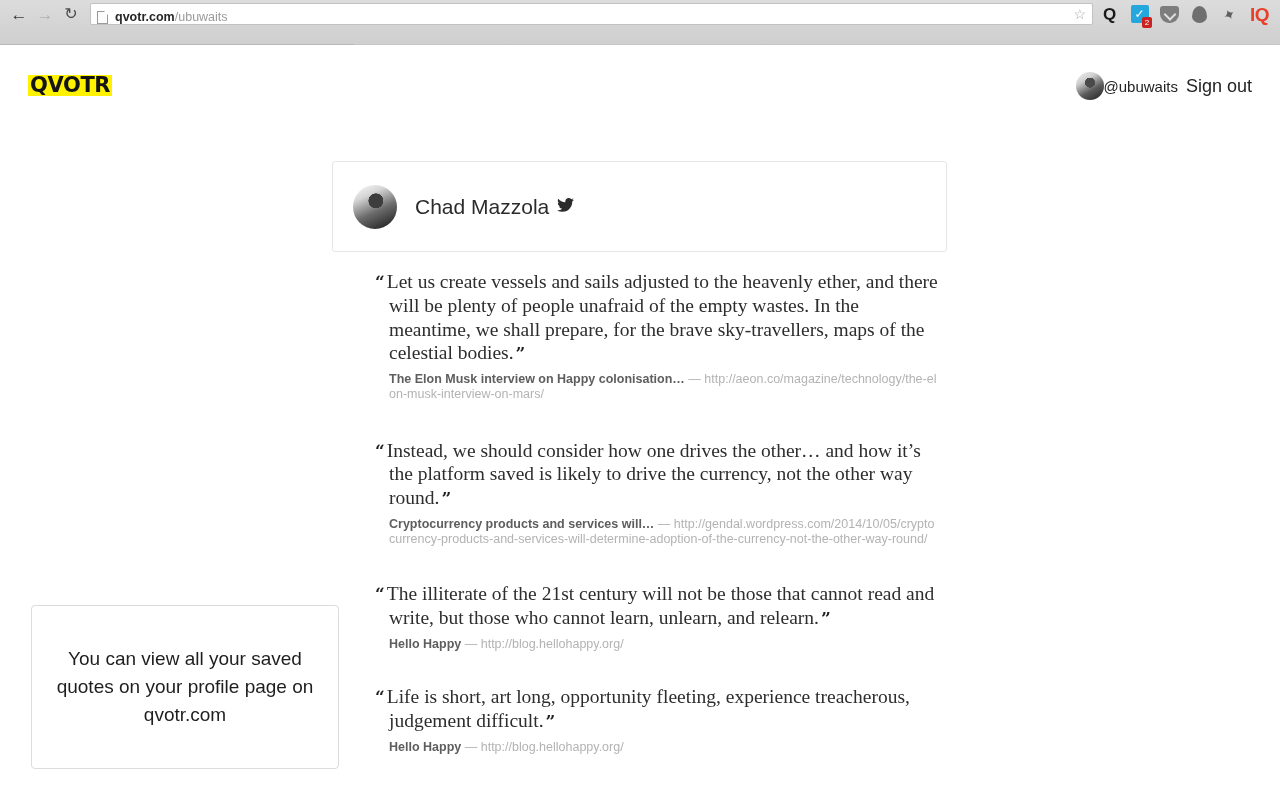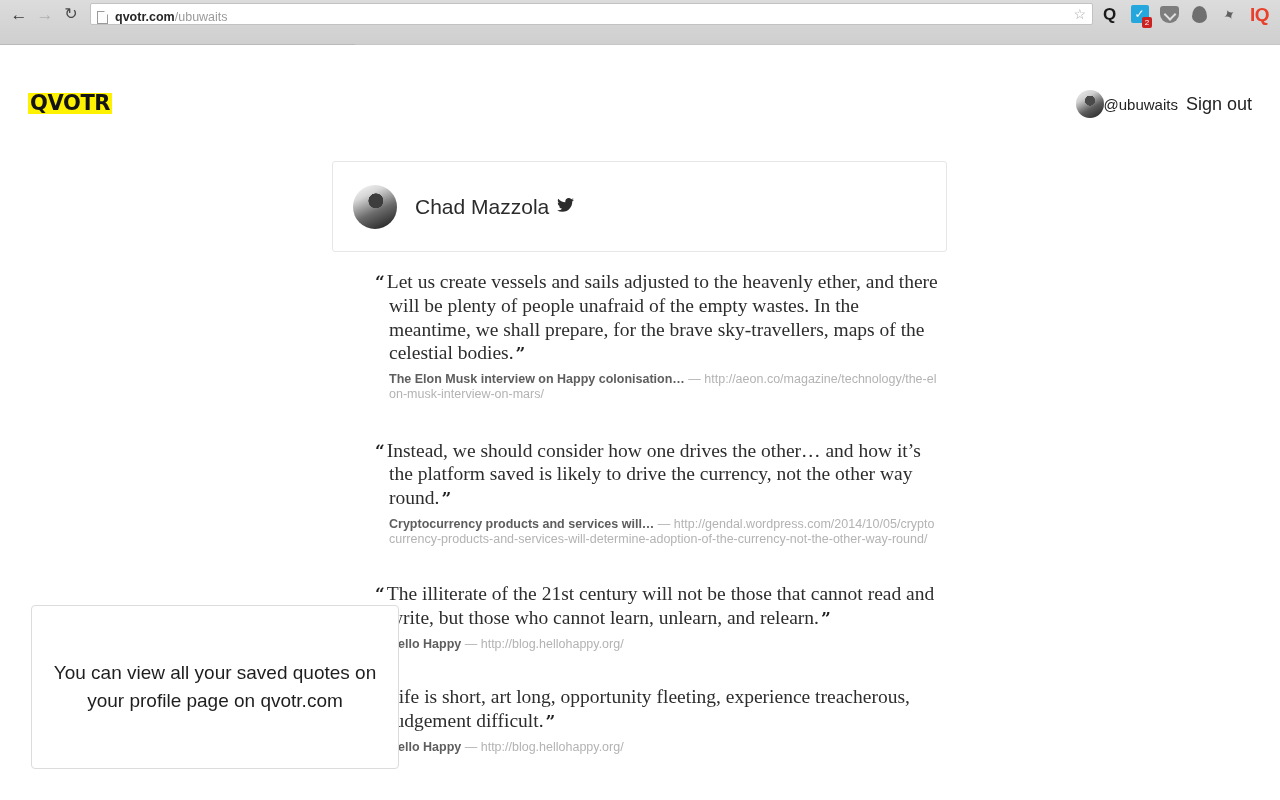--- a/index.html
+++ b/index.html
@@ -117,21 +117,21 @@
     color: #e8402a; line-height: 1; letter-spacing: -0.5px;
   }
 
   
   .page {
     position: absolute; top: 45px; left: 0;
     width: 1280px; height: 755px;
     background: #ffffff;
   }
   .site-header {
-    position: relative; height: 75px; margin-top: 18px;
+    position: relative; height: 75px;
   }
   .logo {
     position: absolute; left: 28px; top: 30px;
     font-family: "DejaVu Sans", sans-serif;
     font-size: 21px; font-weight: 700; letter-spacing: -0.4px;
     color: #141414;
     background: #fff200;
     padding: 0 2px;
     line-height: 1.0;
   }
@@ -198,21 +198,21 @@
   .citation .src { color: #5e5e5e; font-weight: 700; word-break: normal; }
   .citation .dash { color: #b3b3b3; }
 
   .q1 { margin-bottom: 36px; }
   .q2 { margin-bottom: 35px; }
   .q3 { margin-bottom: 33px; }
 
   
   .tooltip {
     position: absolute; left: 31px; top: 560px;
-    width: 368px; height: 164px;
+    width: 308px; height: 164px;
     background: #ffffff;
     border: 1px solid #dcdcdc;
     border-radius: 4px;
     display: flex; align-items: center; justify-content: center;
     z-index: 50;
   }
   .tooltip-text {
     font-size: 19px; line-height: 1.48; color: #1e1e1e;
     text-align: center; padding: 0 18px;
     font-family: "Liberation Sans", sans-serif;

